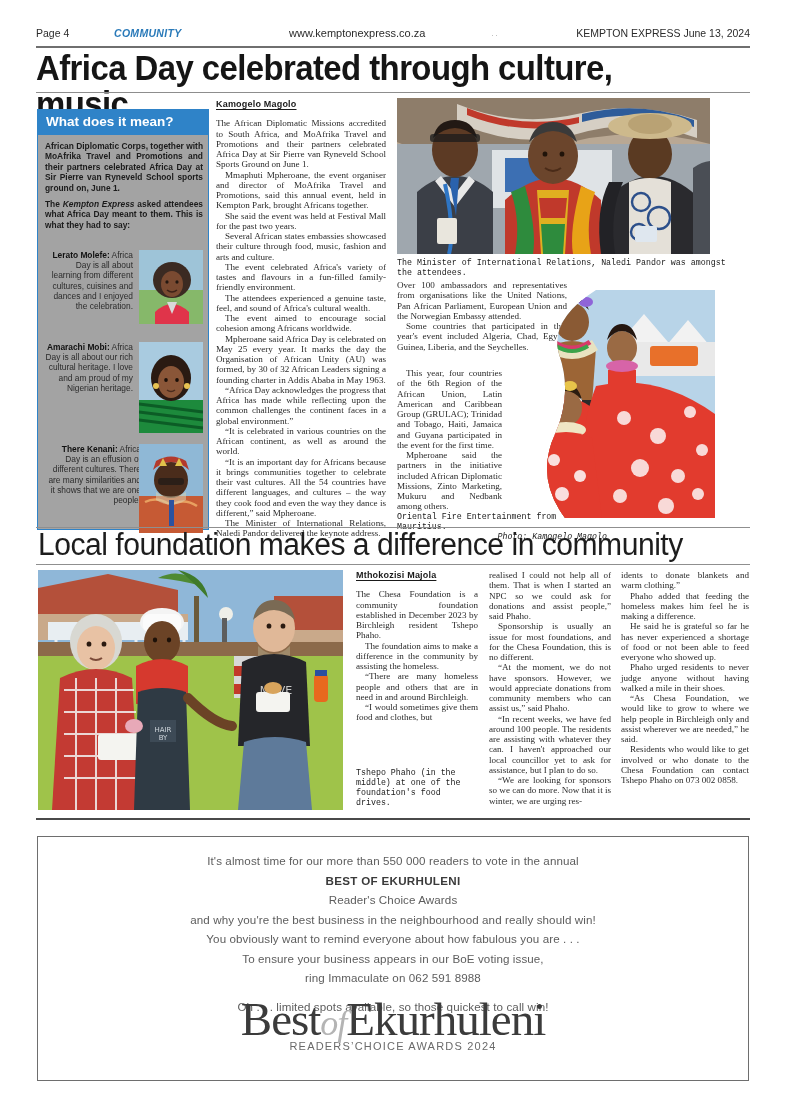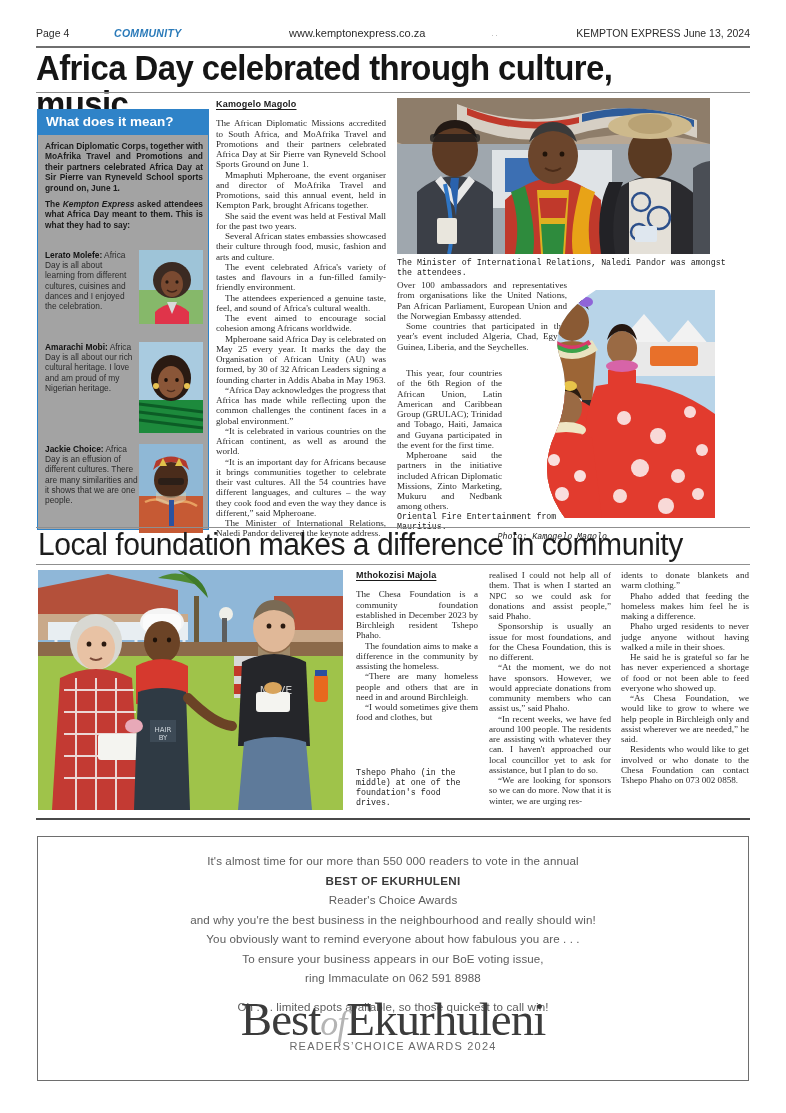--- a/index.html
+++ b/index.html
@@ -45,21 +45,21 @@
                   font-family:"Liberation Sans", sans-serif; font-weight:bold;
                   font-size:13.5px; color:#ffffff; }
   .ib-body { position:absolute; left:7px; top:30px; width:158px;
              font-family:"Liberation Sans", sans-serif; font-size:8.4px;
              line-height:10.4px; color:#1b1b1b; font-weight:bold; text-align:justify; }
   .ib-body i { font-style:italic; }
 
   .quote { position:absolute; width:158px; left:7px; }
   .q-txt { position:absolute; left:0; top:0; width:88px;
            font-family:"Liberation Sans", sans-serif; font-size:8.4px;
-           line-height:10.2px; color:#2b2b2b; text-align:left; }
+           line-height:10.2px; color:#2b2b2b; text-align:right; }
   .q-txt b { color:#111; }
   .q-photo { position:absolute; right:0; top:0; width:64px; height:74px;
              overflow:hidden; border:0; }
 
   
   .byline { font-family:"Liberation Sans", sans-serif; font-size:9px;
             font-weight:bold; color:#1a1a1a; text-decoration:underline;
             text-underline-offset:2px; letter-spacing:.2px; }
   .col { position:absolute; font-family:"Liberation Serif", serif;
          font-size:9.1px; line-height:10.25px; color:#2a2a2a; text-align:justify; }
@@ -149,21 +149,21 @@
           <ellipse cx="27" cy="38" rx="1.8" ry="2" fill="#1b0f08"></ellipse>
           <ellipse cx="38" cy="38" rx="1.8" ry="2" fill="#1b0f08"></ellipse>
           <path d="M28 48 q4 3 8 0" stroke="#4a2a1c" stroke-width="1.5" fill="none"></path>
           <circle cx="17" cy="44" r="3" fill="#e8c352"></circle>
           <circle cx="48" cy="44" r="3" fill="#e8c352"></circle>
         </svg>
       </div>
     </div>
 
     <div class="quote" style="top:334px;height:94px;">
-      <div class="q-txt" style="width:96px;"><b>Jackie Choice:</b><span> Africa Day is an effusion of different cultures. There are many similarities and it shows that we are one people.</span></div>
+      <div class="q-txt" style="width:96px;"><b>There Kenani:</b><span> Africa Day is an effusion of different cultures. There are many similarities and it shows that we are one people.</span></div>
       <div class="q-photo" style="height:89px;">
         <svg width="64" height="89" viewBox="0 0 64 89">
           <rect width="64" height="89" fill="#8fb8d6"></rect>
           <rect y="52" width="64" height="37" fill="#c65a34"></rect>
           <path d="M6 58 q12 -6 24 2 M34 60 q12 -6 24 2" stroke="#e8a060" stroke-width="2.5" fill="none"></path>
           <ellipse cx="32" cy="36" rx="17" ry="18" fill="#4a2c1b"></ellipse>
           <path d="M14 26 q18 -16 36 0 l-3 -9 q-15 -9 -30 0z" fill="#b33a2c"></path>
           <path d="M20 22 l4 -8 l4 8z M36 22 l4 -8 l4 8z" fill="#e0c14a"></path>
           <rect x="19" y="34" width="26" height="7" rx="3" fill="#2b1f18"></rect>
           <path d="M17 48 q15 9 30 0 l0 8 q-15 9 -30 0z" fill="#d9d2b0" opacity=".55"></path>
@@ -423,22 +423,22 @@
     <p class="noind">realised I could not help all of them. That is when I started an NPC so we could ask for donations and assist people,” said Phaho.</p>
     <p>Sponsorship is usually an issue for most foundations, and for the Chesa Foundation, this is no different.</p>
     <p>“At the moment, we do not have sponsors. However, we would appreciate donations from community members who can assist us,” said Phaho.</p>
     <p>“In recent weeks, we have fed around 100 people. The residents are assisting with whatever they can. I haven't approached our local councillor yet to ask for assistance, but I plan to do so.</p>
     <p>“We are looking for sponsors so we can do more. Now that it is winter, we are urging res-</p>
   </div>
 
   <div class="col" style="left:621px; top:570px; width:128px;">
     <p class="noind">idents to donate blankets and warm clothing.”</p>
     <p>Phaho added that feeding the homeless makes him feel he is making a difference.</p>
+    <p>He said he is grateful so far he has never experienced a shortage of food or not been able to feed everyone who showed up.</p>
     <p>Phaho urged residents to never judge anyone without having walked a mile in their shoes.</p>
-    <p>He said he is grateful so far he has never experienced a shortage of food or not been able to feed everyone who showed up.</p>
     <p>“As Chesa Foundation, we would like to grow to where we help people in Birchleigh only and assist wherever we are needed,” he said.</p>
     <p>Residents who would like to get involved or who donate to the Chesa Foundation can contact Tshepo Phaho on 073 002 0858.</p>
   </div>
 
   <div class="rule-thin" style="left:36px; top:818px; width:714px; height:2px; background:#4a4a4a;"></div>
 
   <div class="advert">
     <div class="ad-lines">
       <div class="ad-line">It's almost time for our more than 550 000 readers to vote in the annual</div>
       <div class="ad-line bold">BEST OF EKURHULENI</div>

